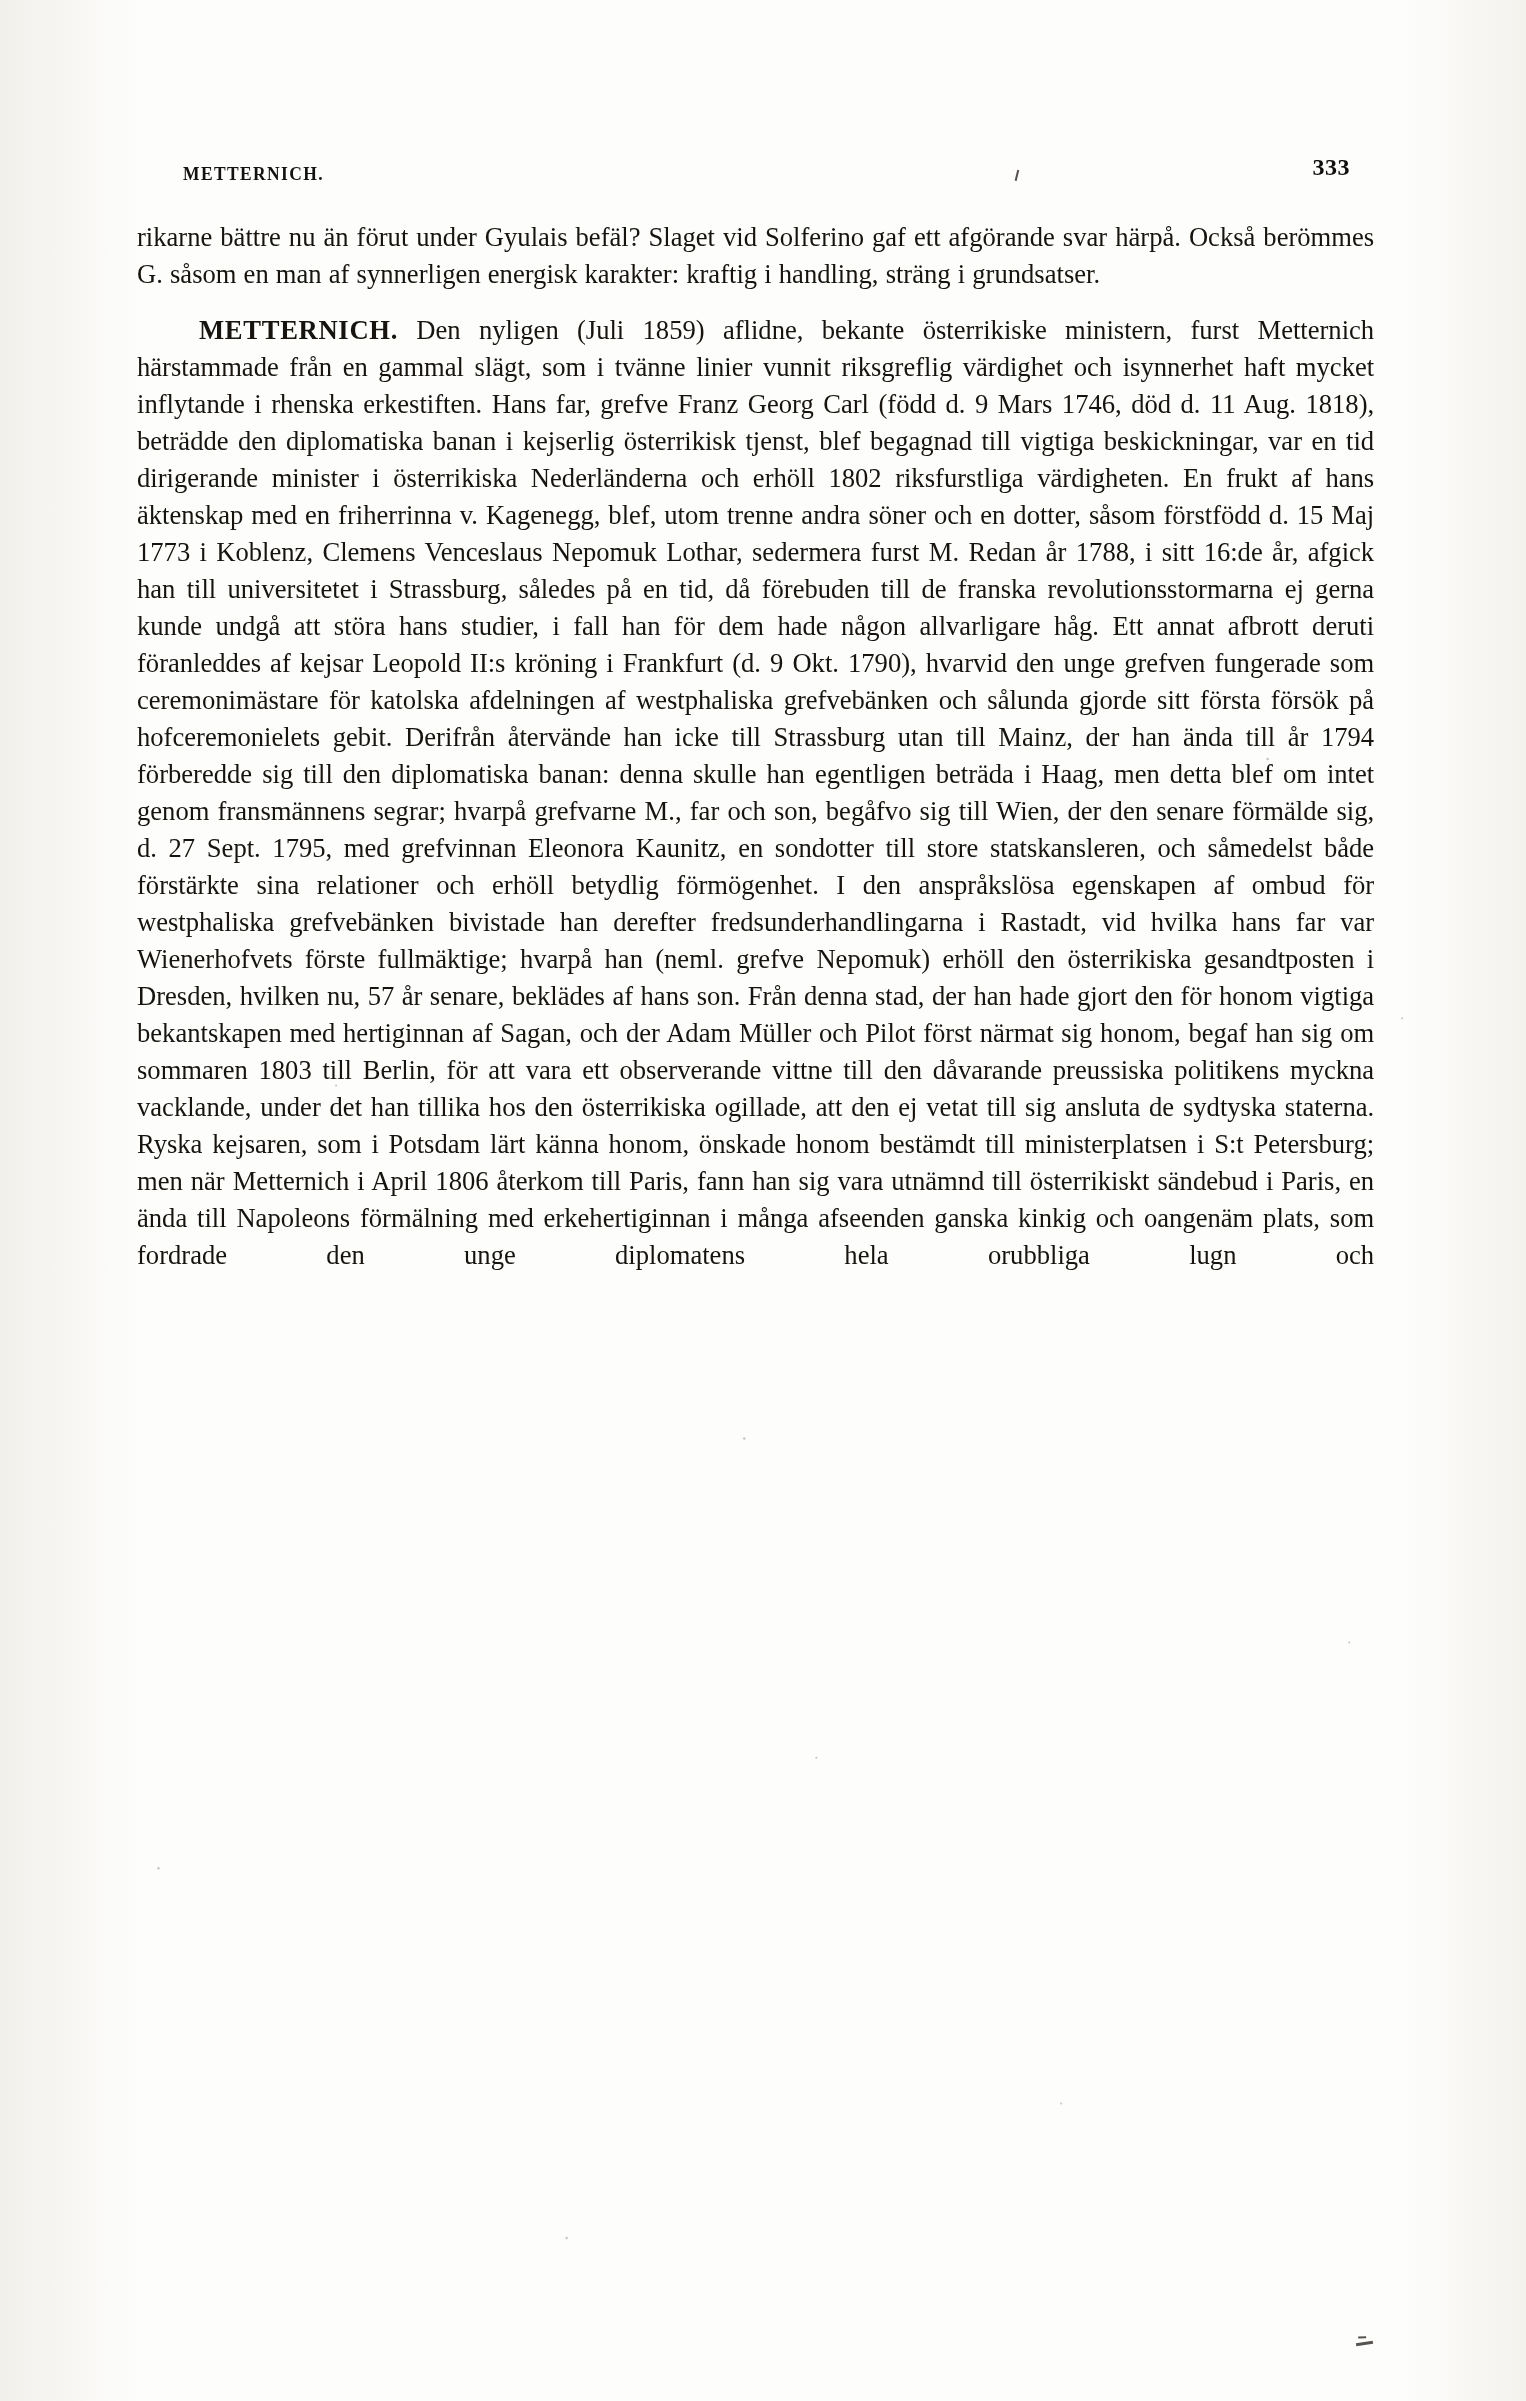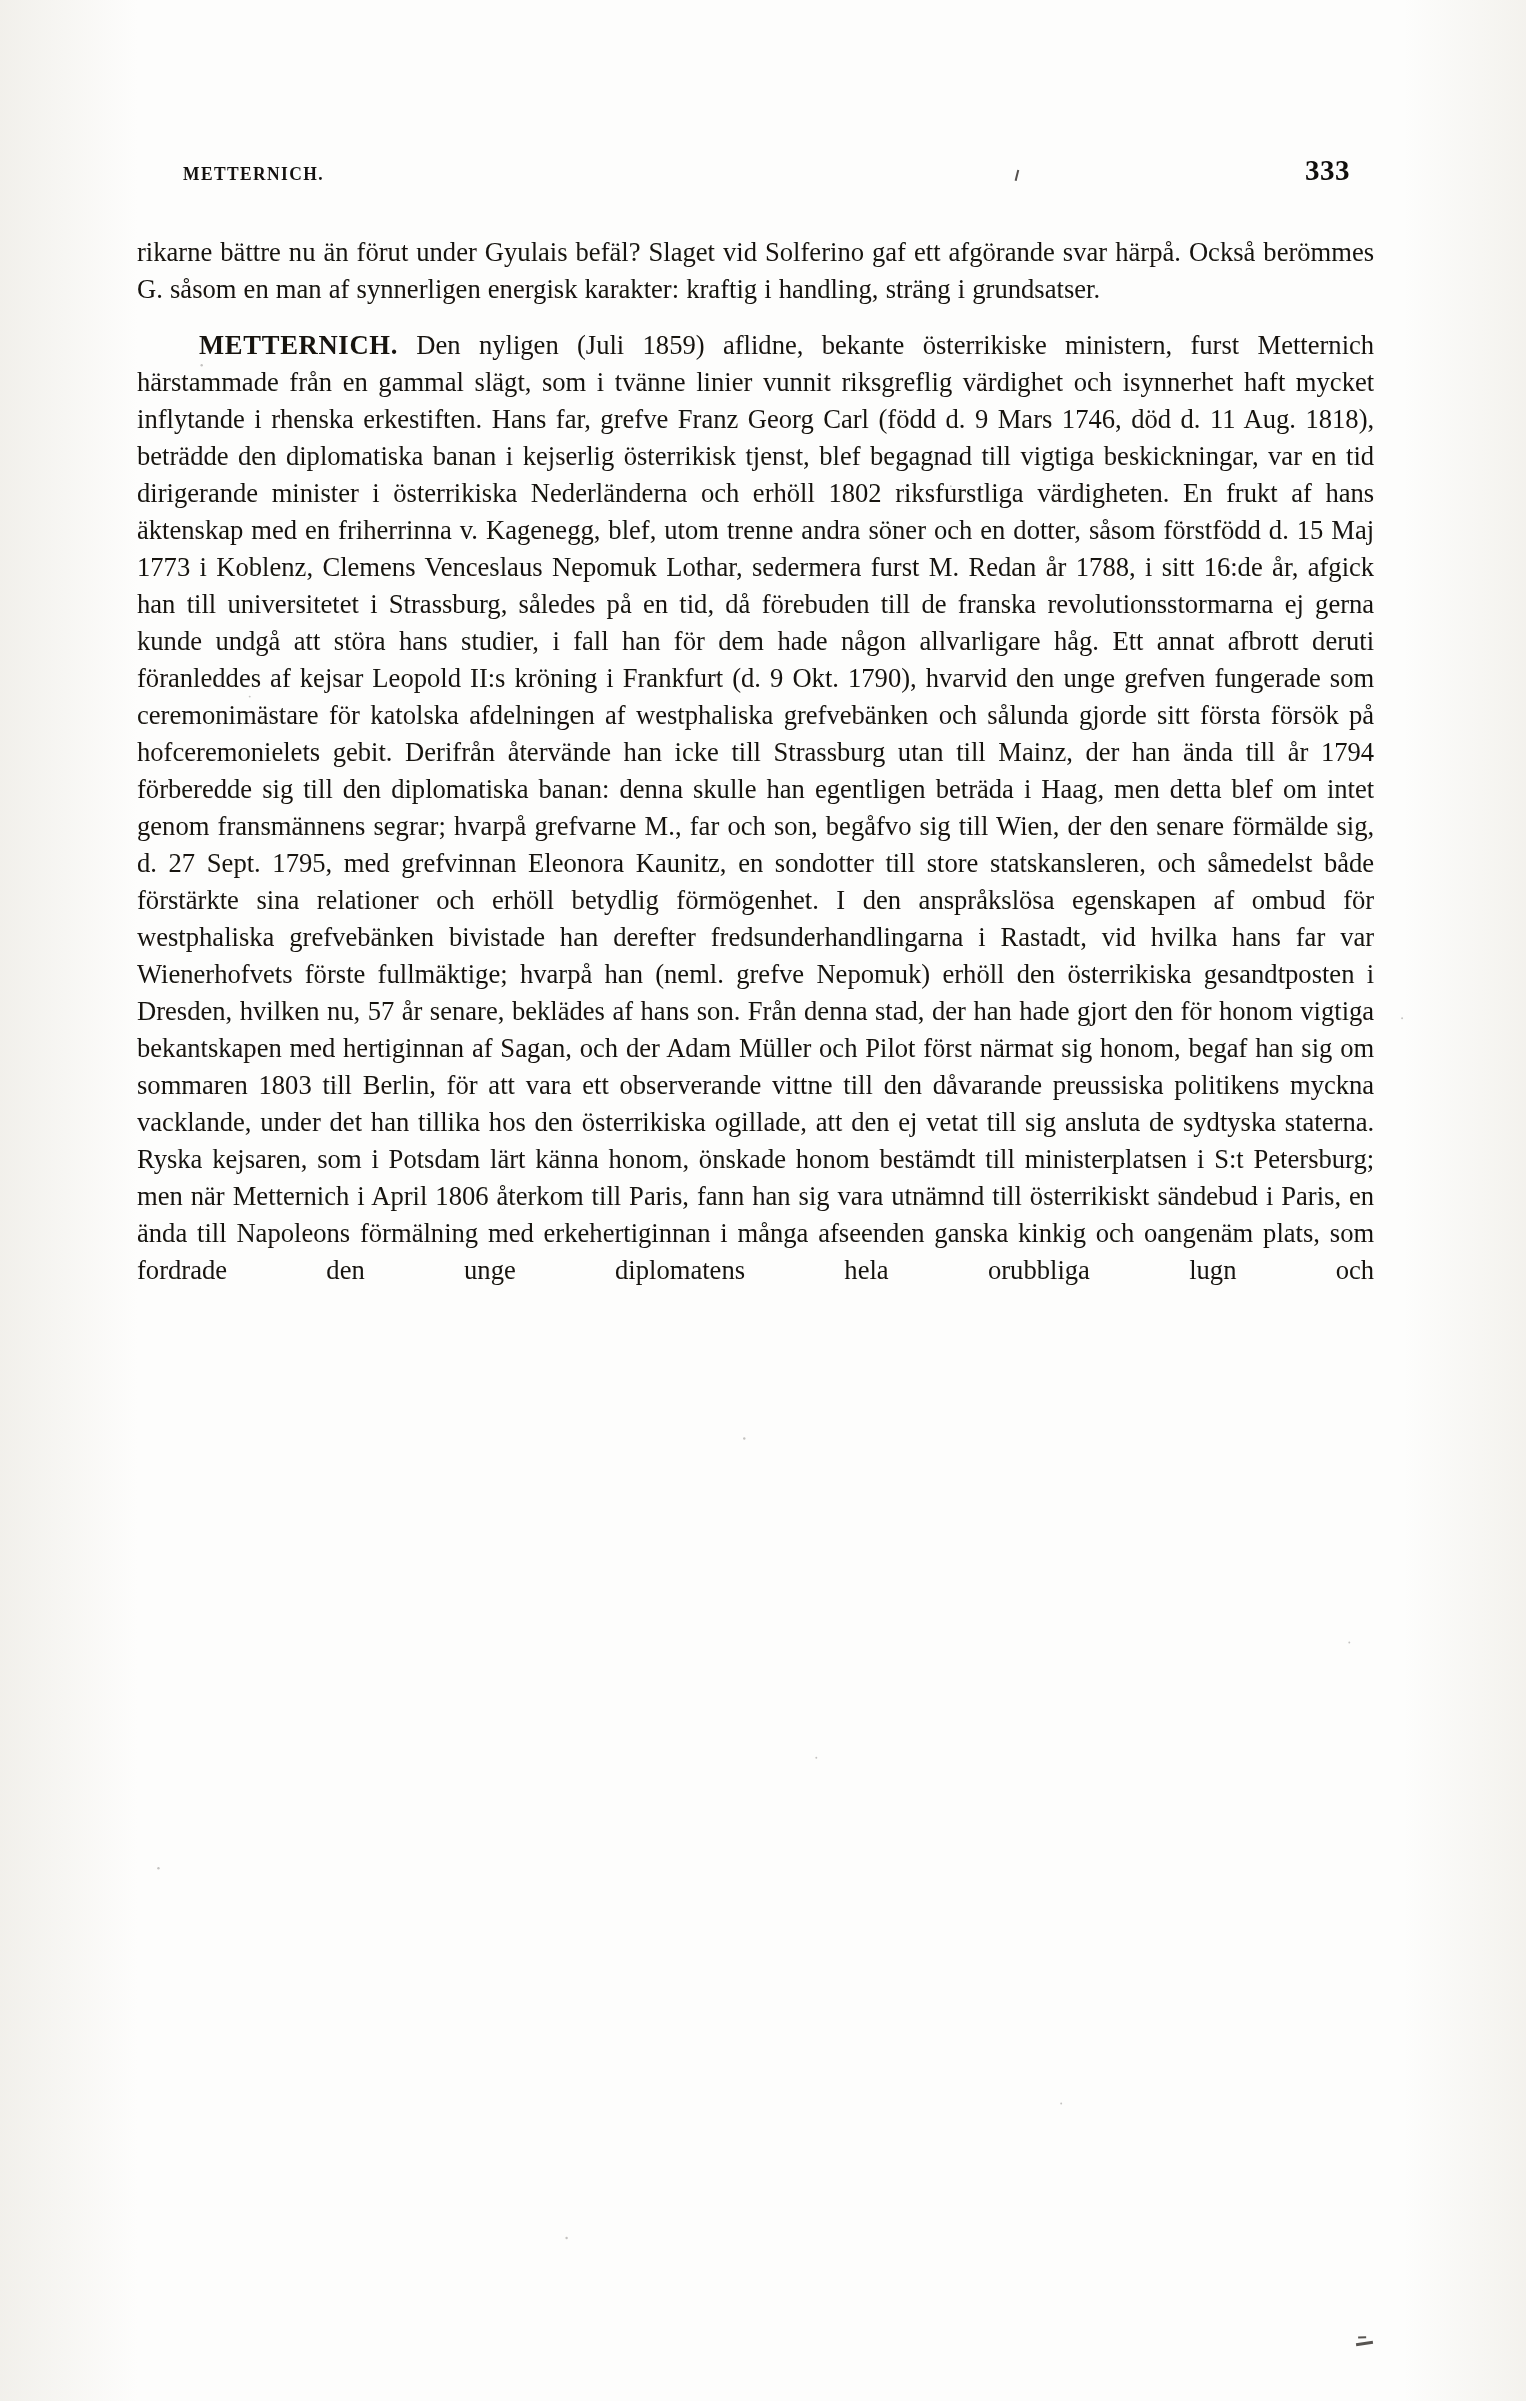--- a/index.html
+++ b/index.html
@@ -59,32 +59,32 @@
     height: 10.6px;
     background: #2a2622;
     transform: rotate(14deg);
     opacity: 0.8;
   }
 
   #head-folio {
     position: absolute;
     right: 0;
     top: 0;
-    font-size: 29px;
+    font-size: 24px;
     font-weight: 700;
     letter-spacing: 0.5px;
     font-family: "Liberation Serif", "DejaVu Serif", serif;
     color: #100e0c;
   }
 
   
   #text-block {
     position: absolute;
     left: 137px;
-    top: 234px;
+    top: 219px;
     width: 1256px;
   }
 
   p.para {
     margin: 0 0 0 0;
     font-size: 27px;
     line-height: 37px;
     text-align: justify;
     text-align-last: left;
     word-spacing: 0.5px;

